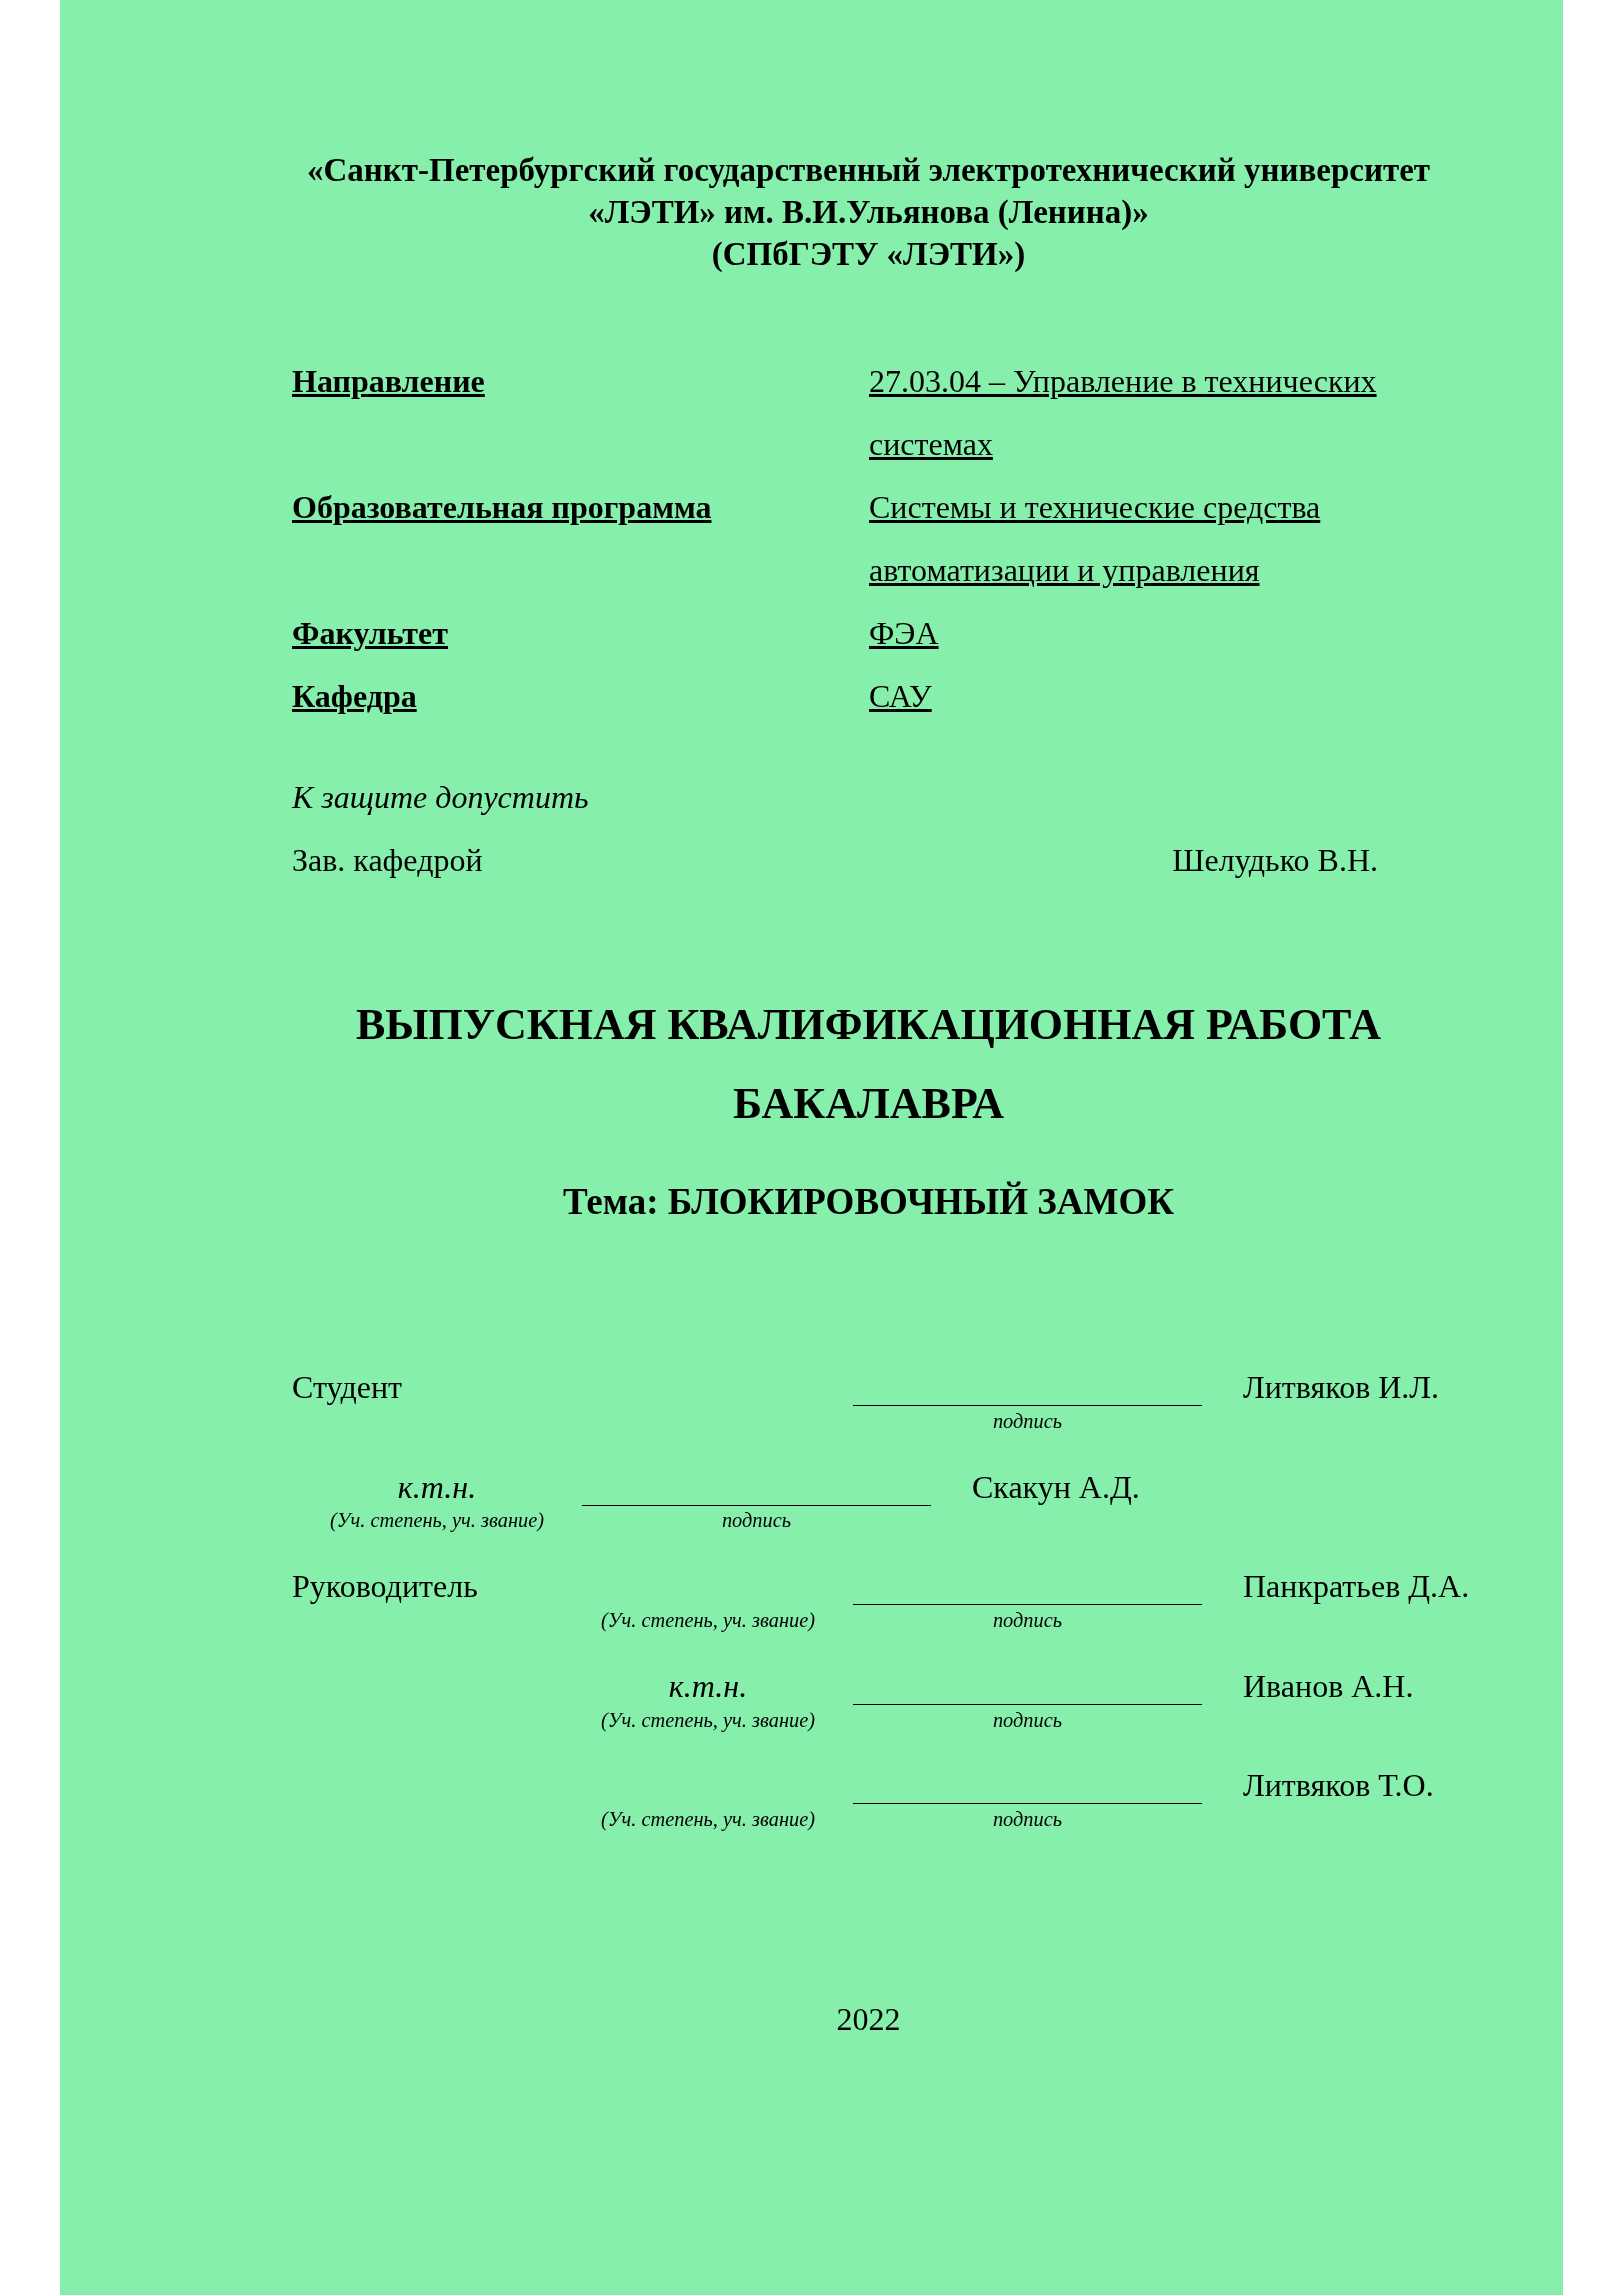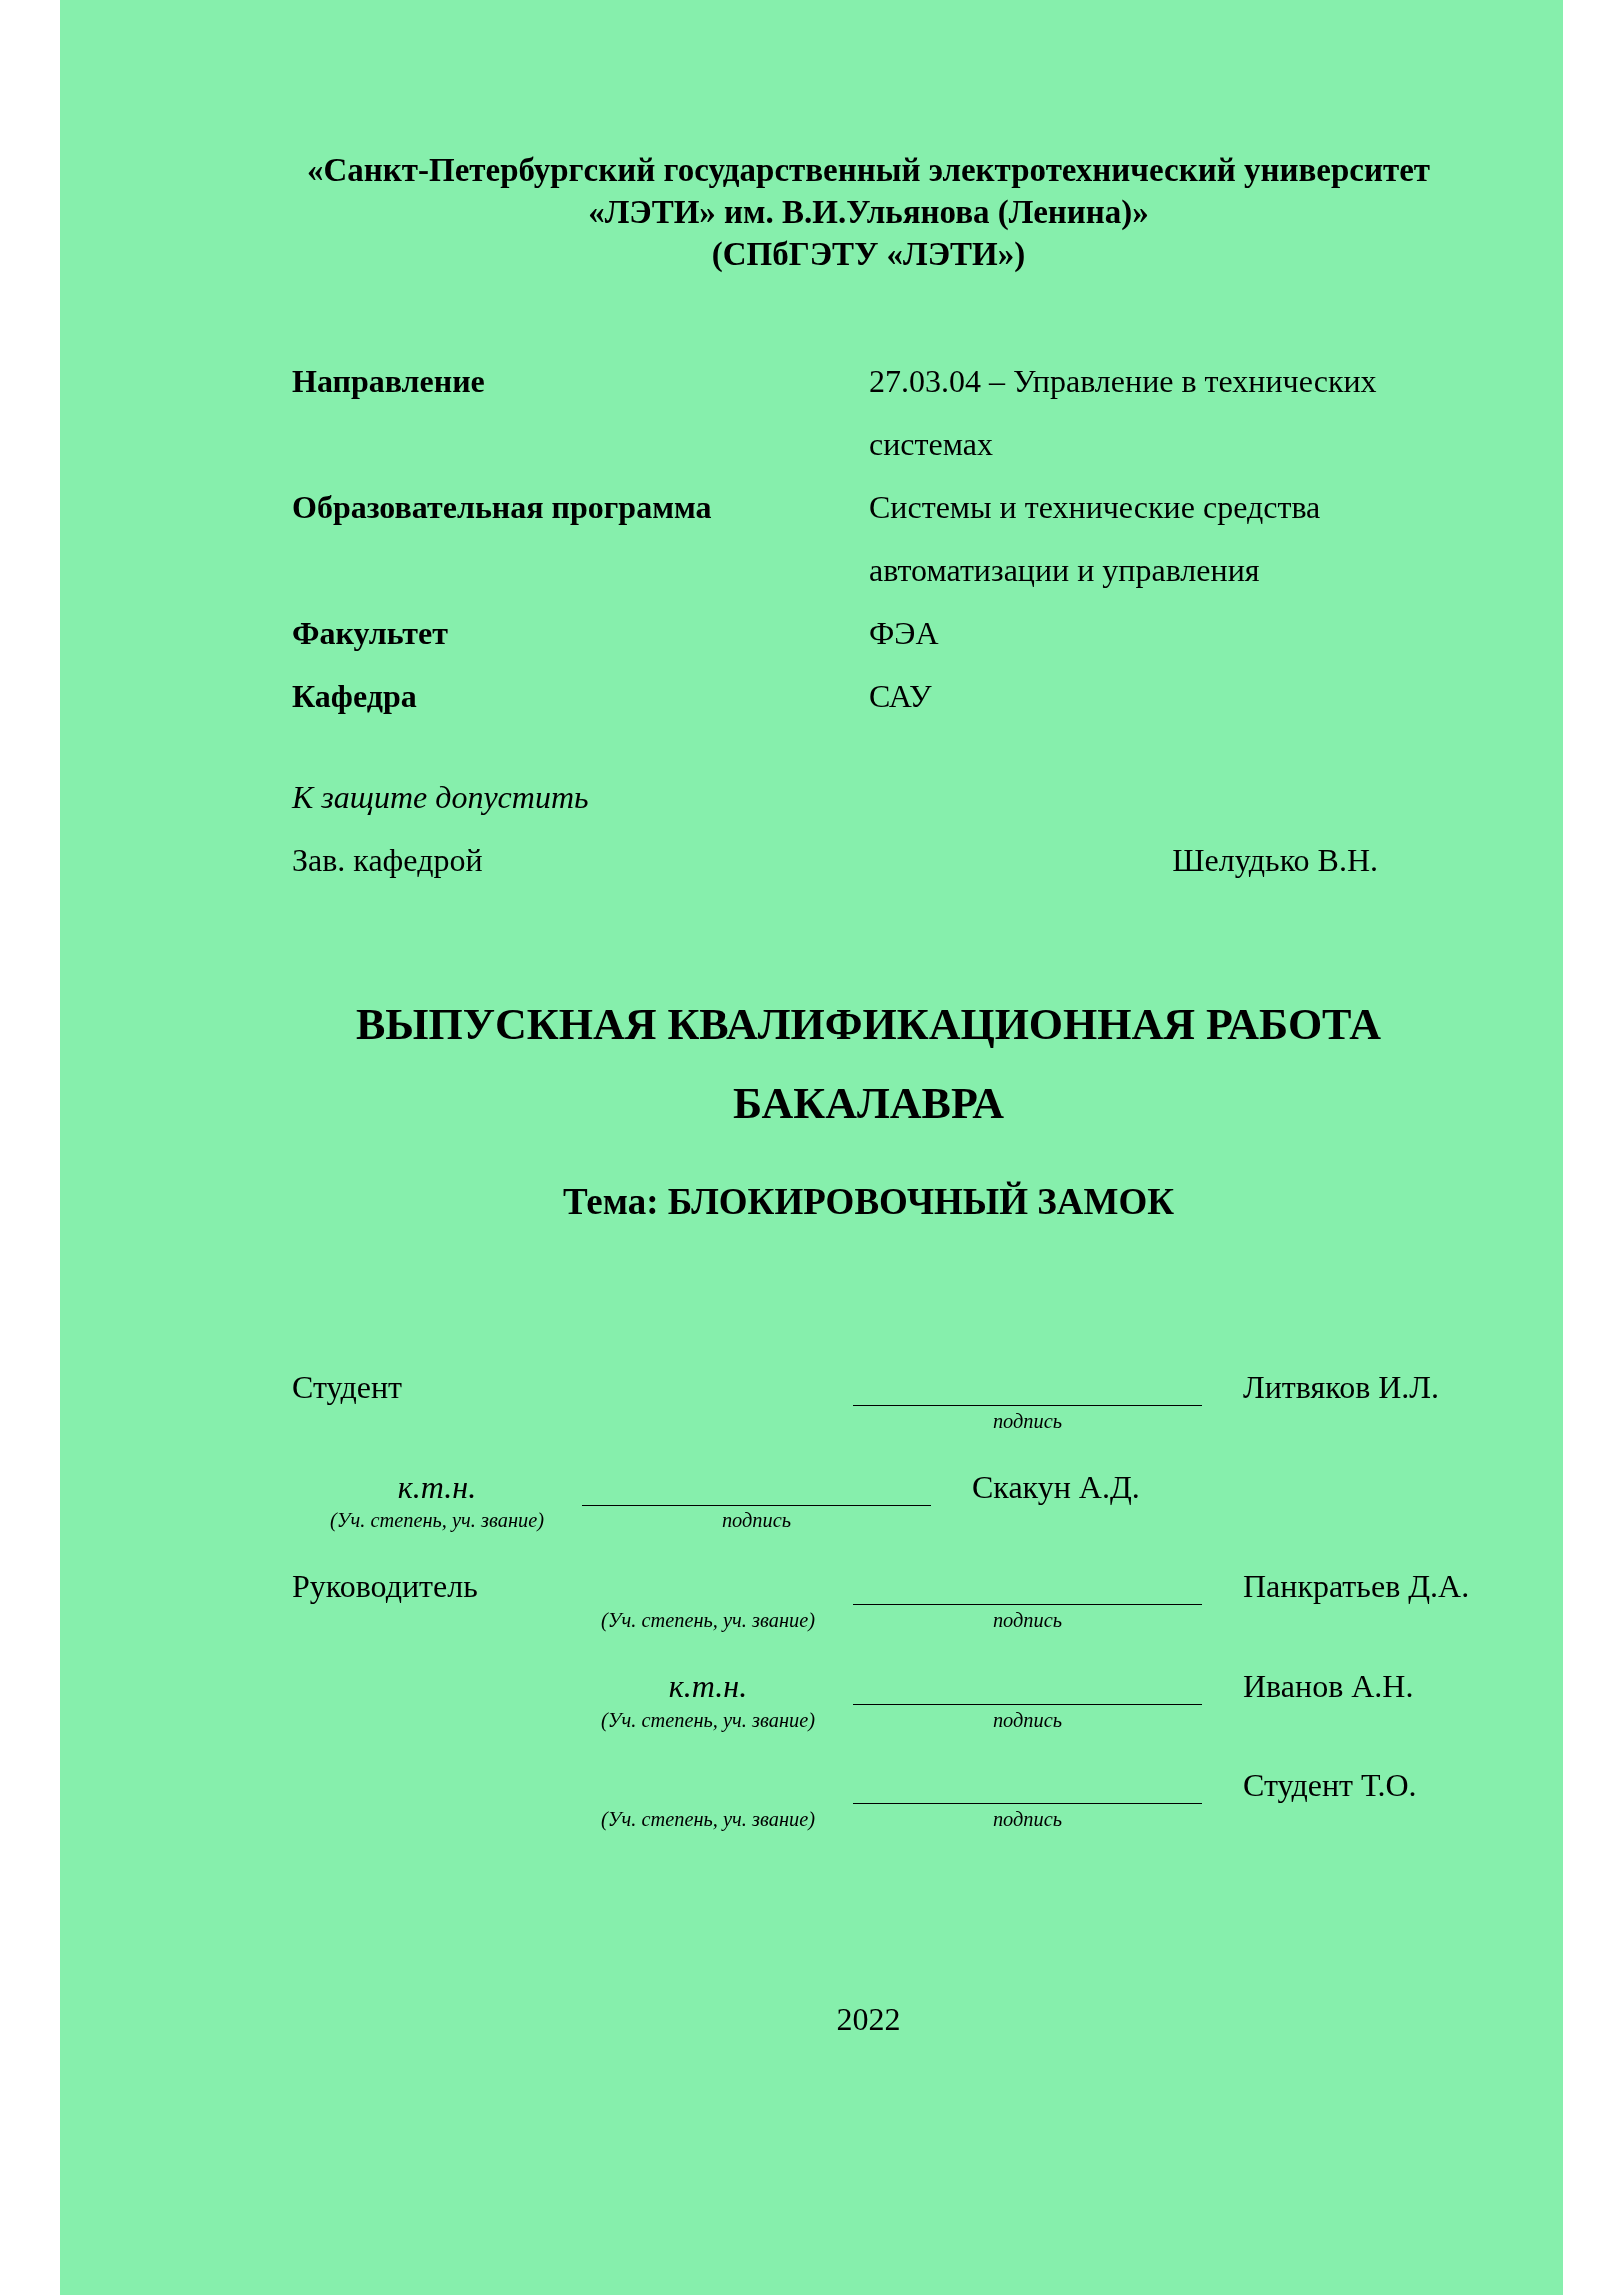--- a/index.html
+++ b/index.html
@@ -16,21 +16,21 @@
   }
   .content { padding: 149px 118px 0 232px; }
 
   .doc-header {
     text-align: center;
     font-weight: bold;
     font-size: 33px;
     line-height: 42px;
   }
 
-  .info-block { margin-top: 75px; font-size: 32px; line-height: 63px; }
+  .info-block { margin-top: 75px; font-size: 32px; line-height: 63px; text-decoration: underline; }
   .info-row { display: flex; align-items: flex-start; }
   .info-label { width: 577px; flex-shrink: 0; font-weight: bold; }
   .info-value { width: 628px; }
 
   .permit-line { margin-top: 38px; font-size: 32px; line-height: 63px; font-style: italic; }
   .head-row { display: flex; font-size: 32px; line-height: 63px; }
   .head-name { margin-left: auto; padding-right: 67px; }
 
   .main-title {
     margin-top: 93px;
@@ -211,21 +211,21 @@
           <div class="cell-main centered"></div>
           <div class="cell-caption">(Уч. степень, уч. звание)</div>
         </div>
         <div class="sig-sign">
           <div class="cell-main">
               <div class="sign-line"></div>
             </div>
           <div class="cell-caption">подпись</div>
         </div>
         <div class="sig-name">
-          <div class="cell-main">Студент Т.О.</div>
+          <div class="cell-main">Литвяков Т.О.</div>
         </div>
       </div>
 
     </div>
   </div>
 
   <div class="footer">
     <div>2022</div>
   </div>
 </div>

